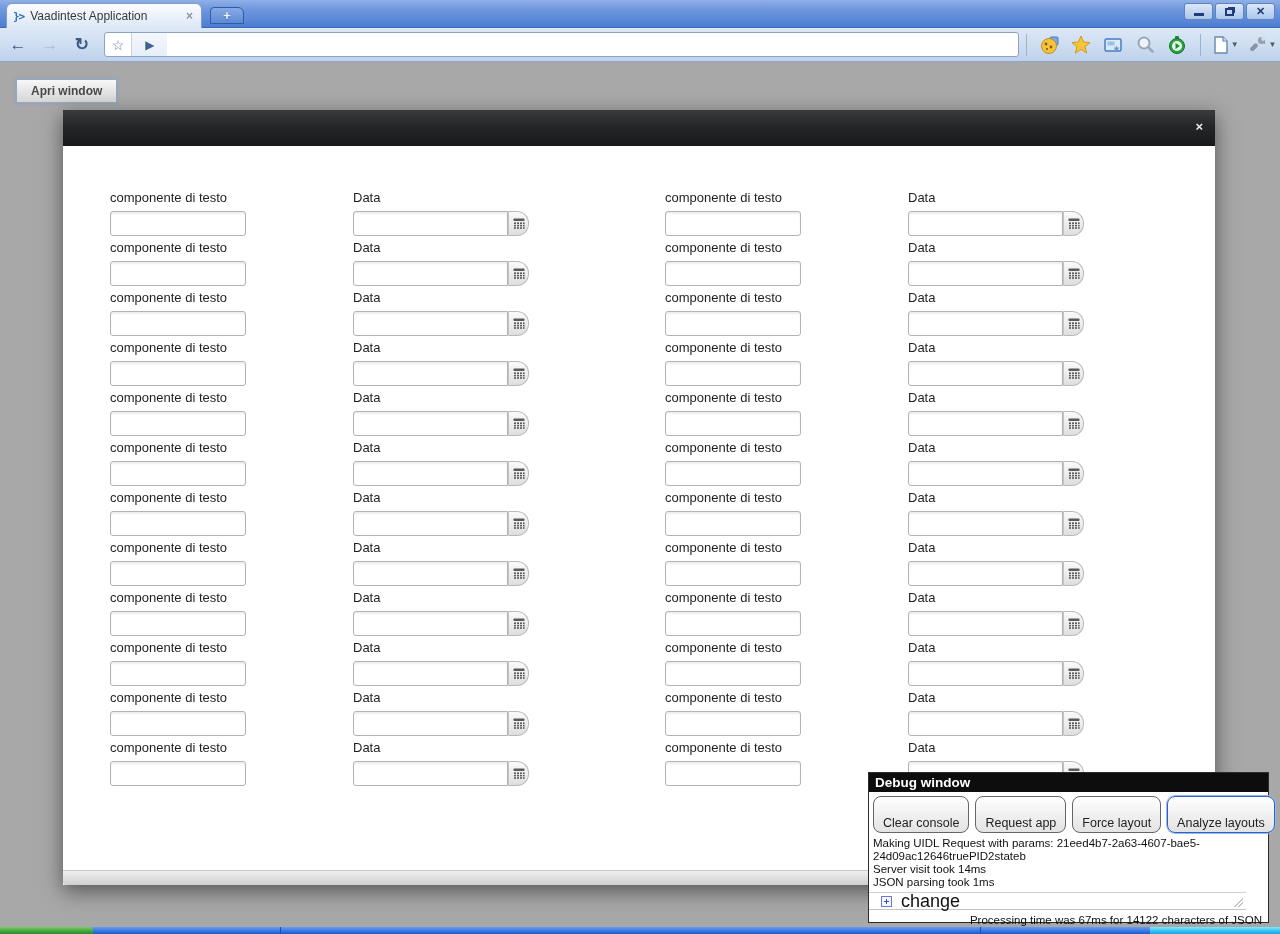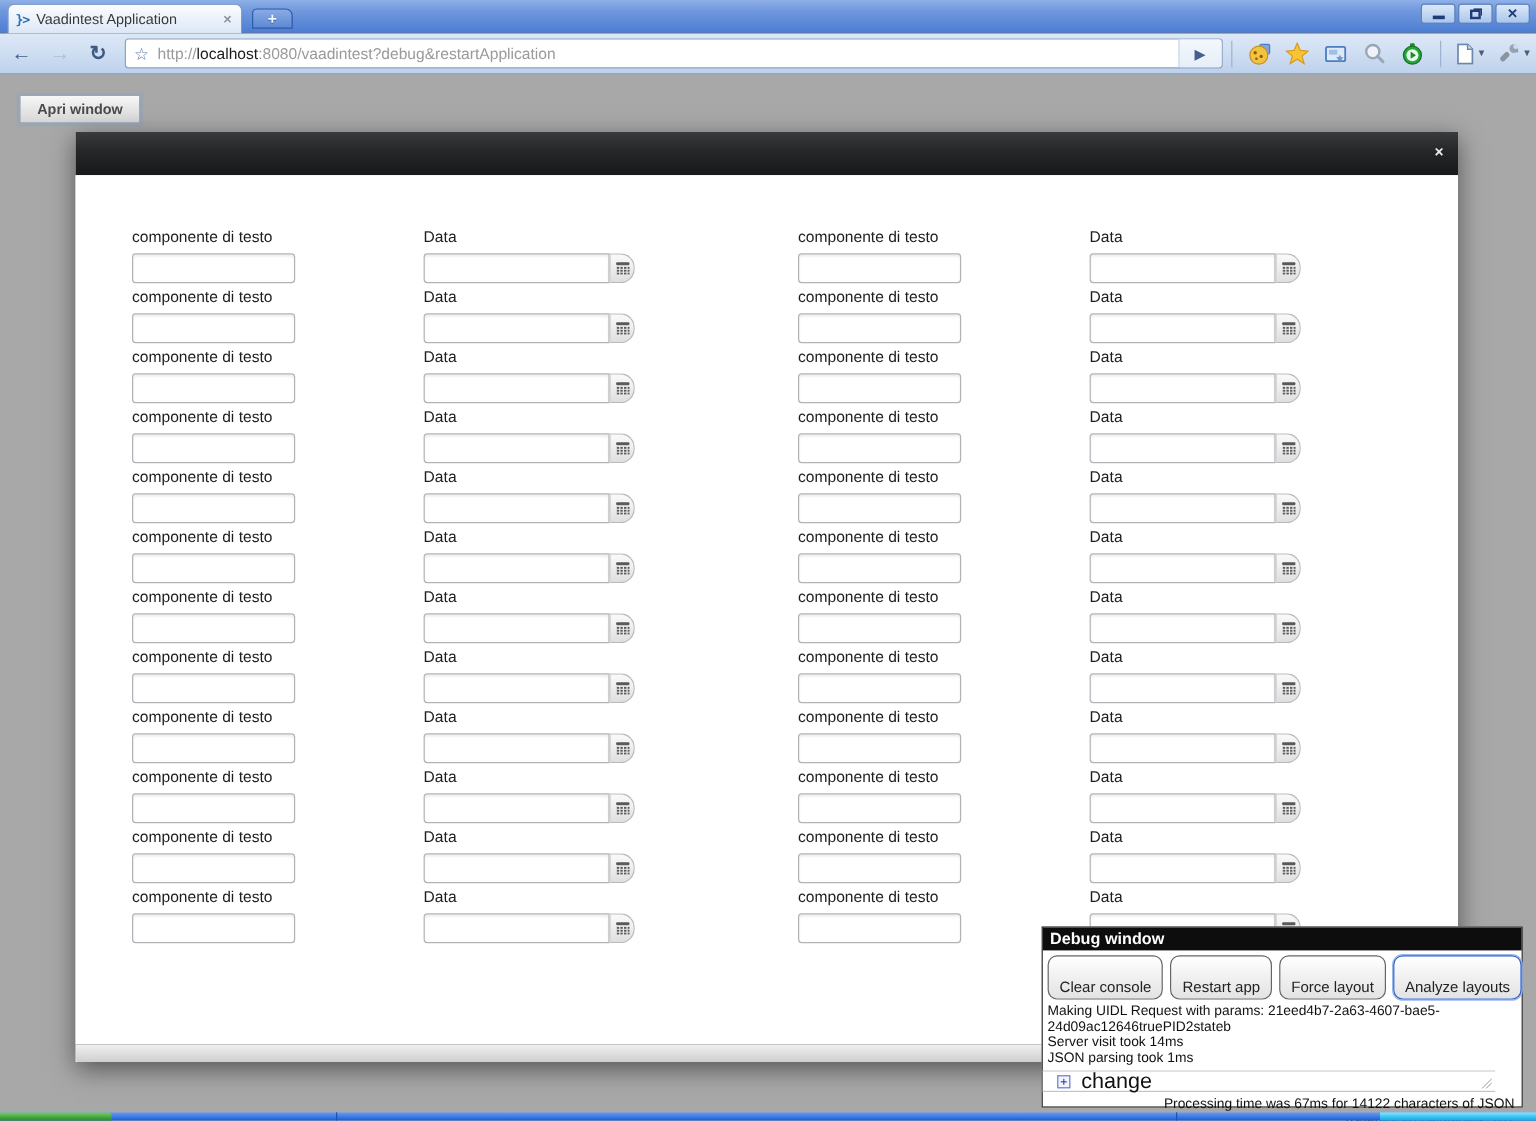--- a/index.html
+++ b/index.html
@@ -143,21 +143,20 @@
       <span>←</span>
     </div>
   <div class="nav-btn disabled">
       <span>→</span>
     </div>
   <div class="nav-btn">
       <span>↻</span>
     </div>
   <div class="omnibox">
     <span class="omni-star">☆</span>
-    <span class="url-text"><span>http://</span><span class="url-host">localhost</span><span>:8080/vaadintest?debug&amp;restartApplication</span></span>
     <div class="go-btn">
         <span>▶</span>
       </div>
   </div>
   <div class="toolbar-sep"></div>
   <div class="ext-icon">
     <svg width="20" height="20">
       <rect x="10" y="2" width="8" height="8" rx="1" fill="#7aa8e0" stroke="#4a7cc0"></rect>
       <circle cx="9" cy="11" r="7.5" fill="#f2c33d" stroke="#c89020"></circle>
       <circle cx="6" cy="9" r="1.4" fill="#8a5a18"></circle>
@@ -972,21 +971,21 @@
   </div>
           </div>
   </div>
       </div>
     </div>
   <div class="modal-footer"></div>
 </div>
 
 <div class="debug">
   <div class="debug-title">Debug window</div>
-  <div class="debug-btns"><button class="debug-btn">Clear console</button><button class="debug-btn">Restart app</button><button class="debug-btn">Force layout</button><button class="debug-btn focused">Analyze layouts</button></div>
+  <div class="debug-btns"><button class="debug-btn">Clear console</button><button class="debug-btn">Request app</button><button class="debug-btn">Force layout</button><button class="debug-btn focused">Analyze layouts</button></div>
   <div class="debug-log">
       <div class="log-line">Making UIDL Request with params: 21eed4b7-2a63-4607-bae5-24d09ac12646truePID2stateb</div>
       <div class="log-line">Server visit took 14ms</div>
       <div class="log-line">JSON parsing took 1ms</div>
     </div>
   <div class="change-box">
     <span class="plus-icon"></span>
     <span class="change-label">change</span>
     <span class="resize-grip"></span>
   </div>

